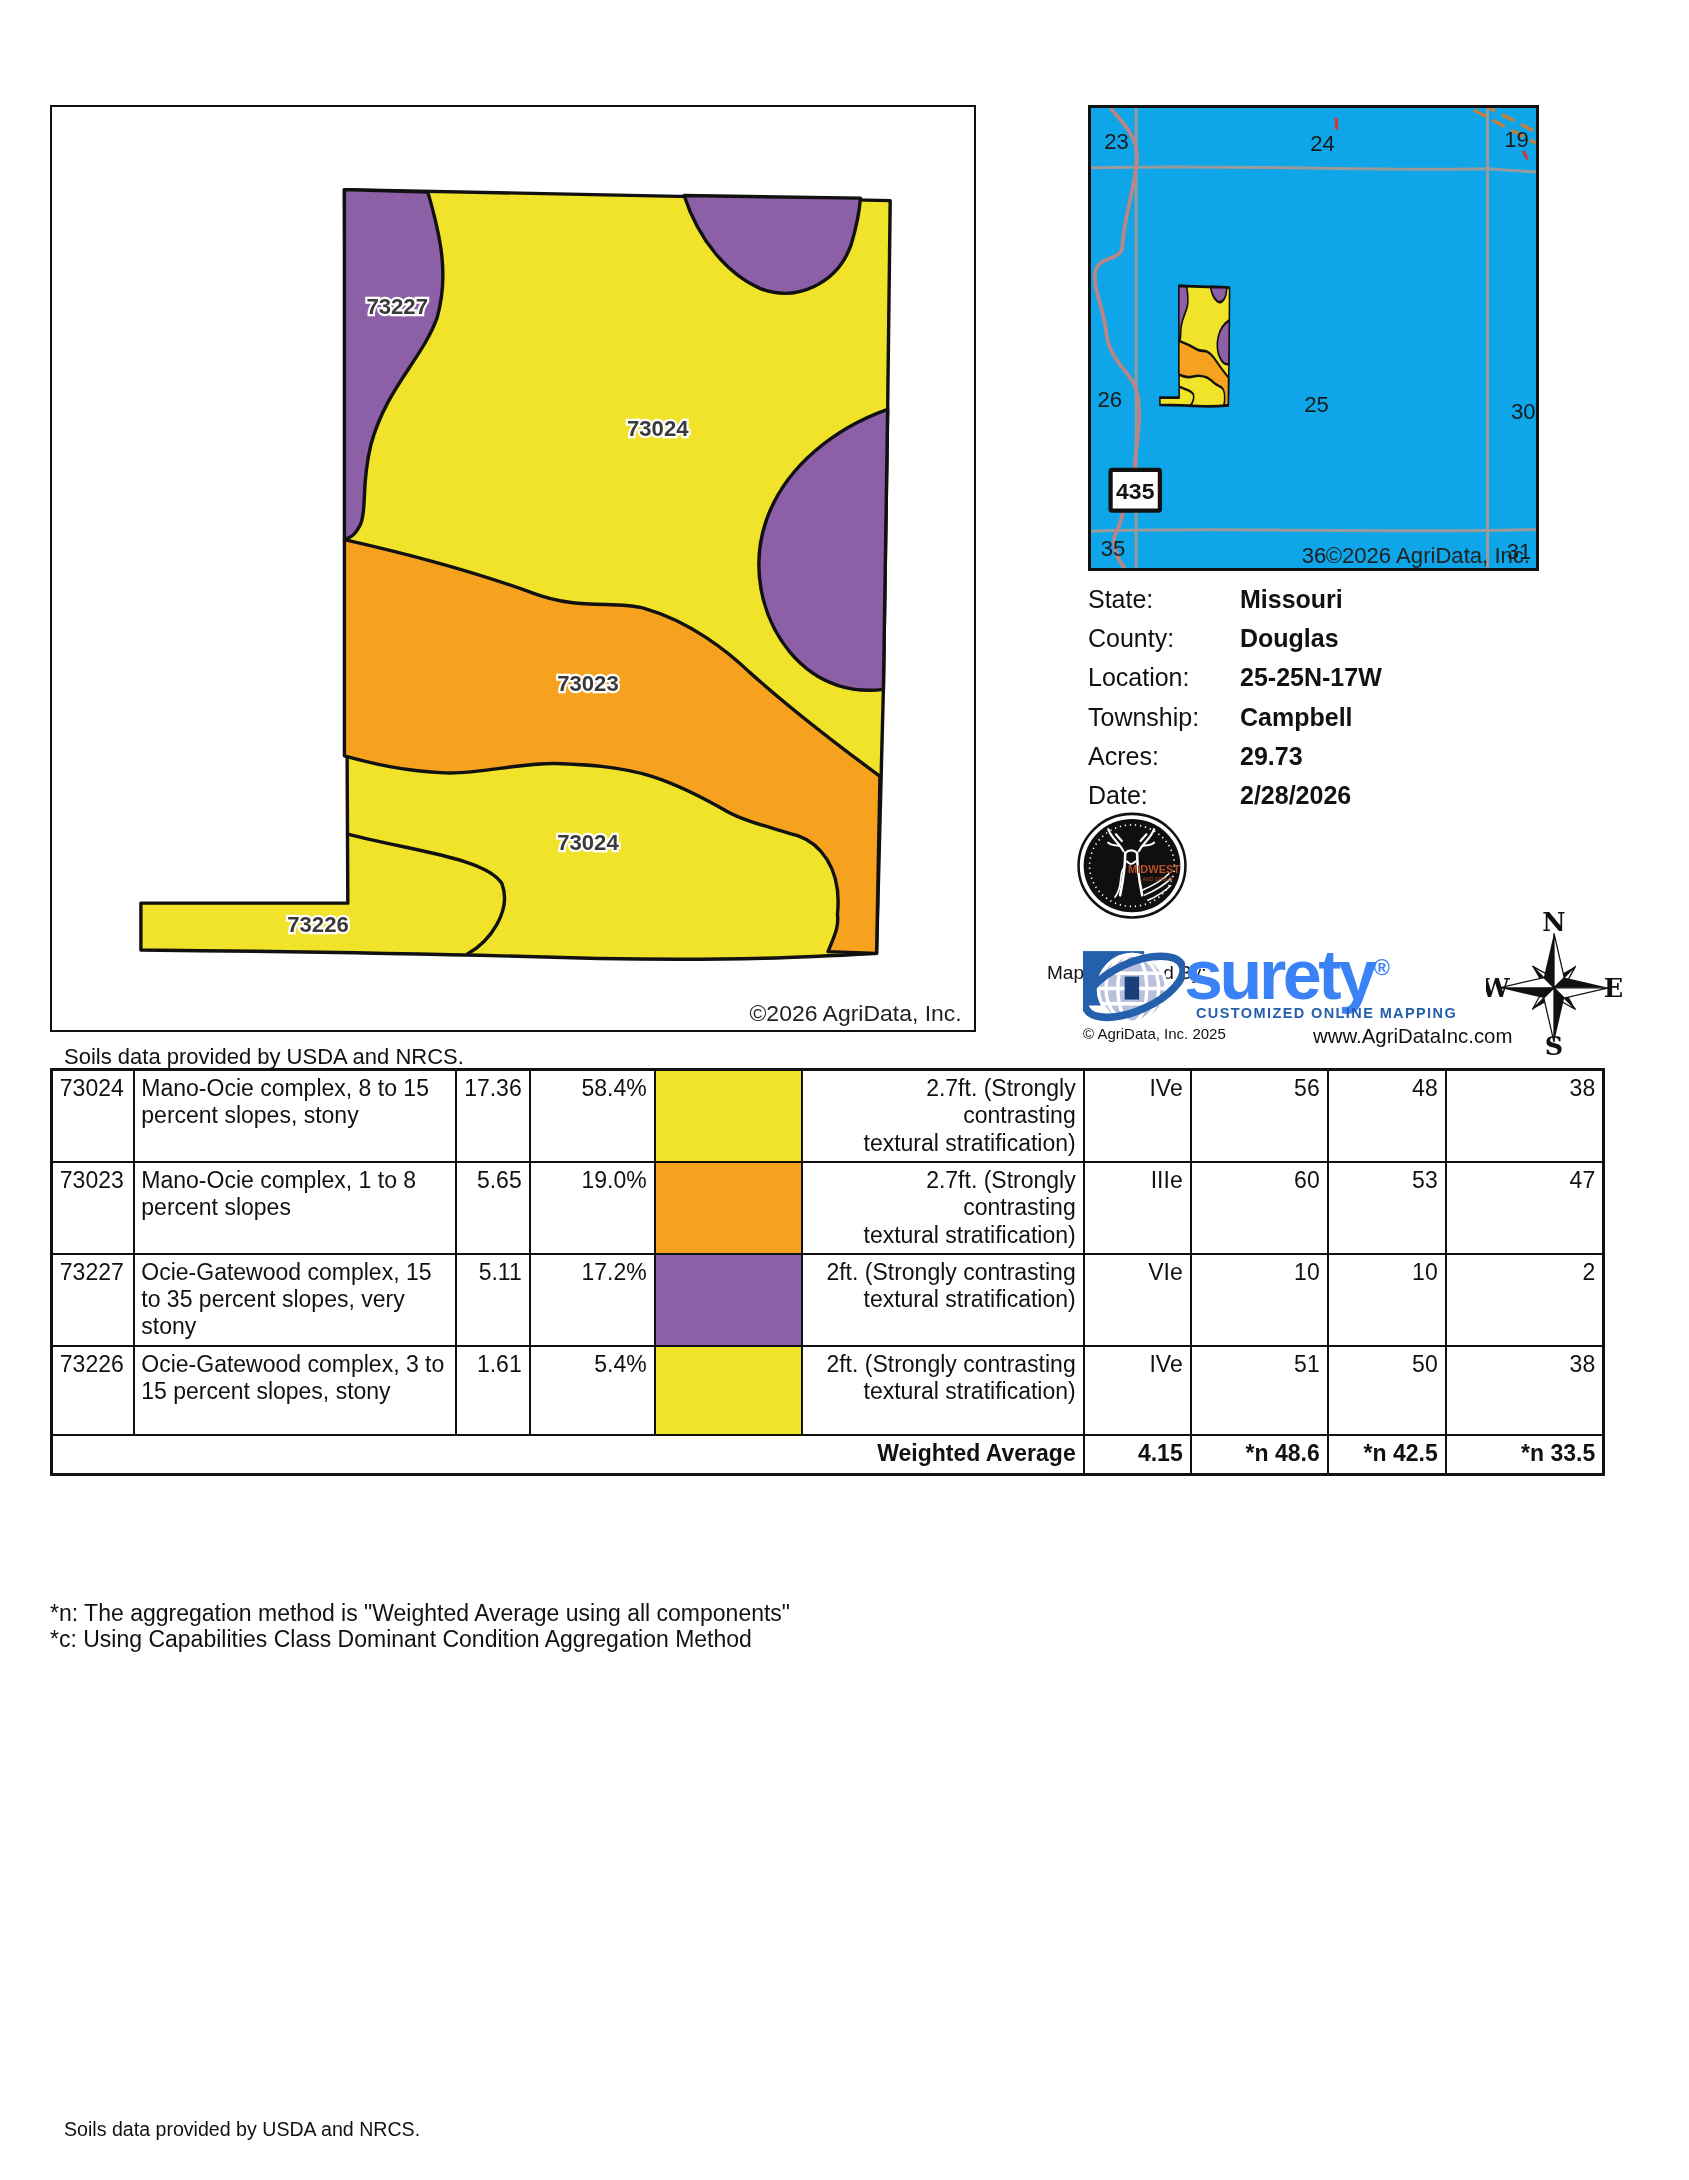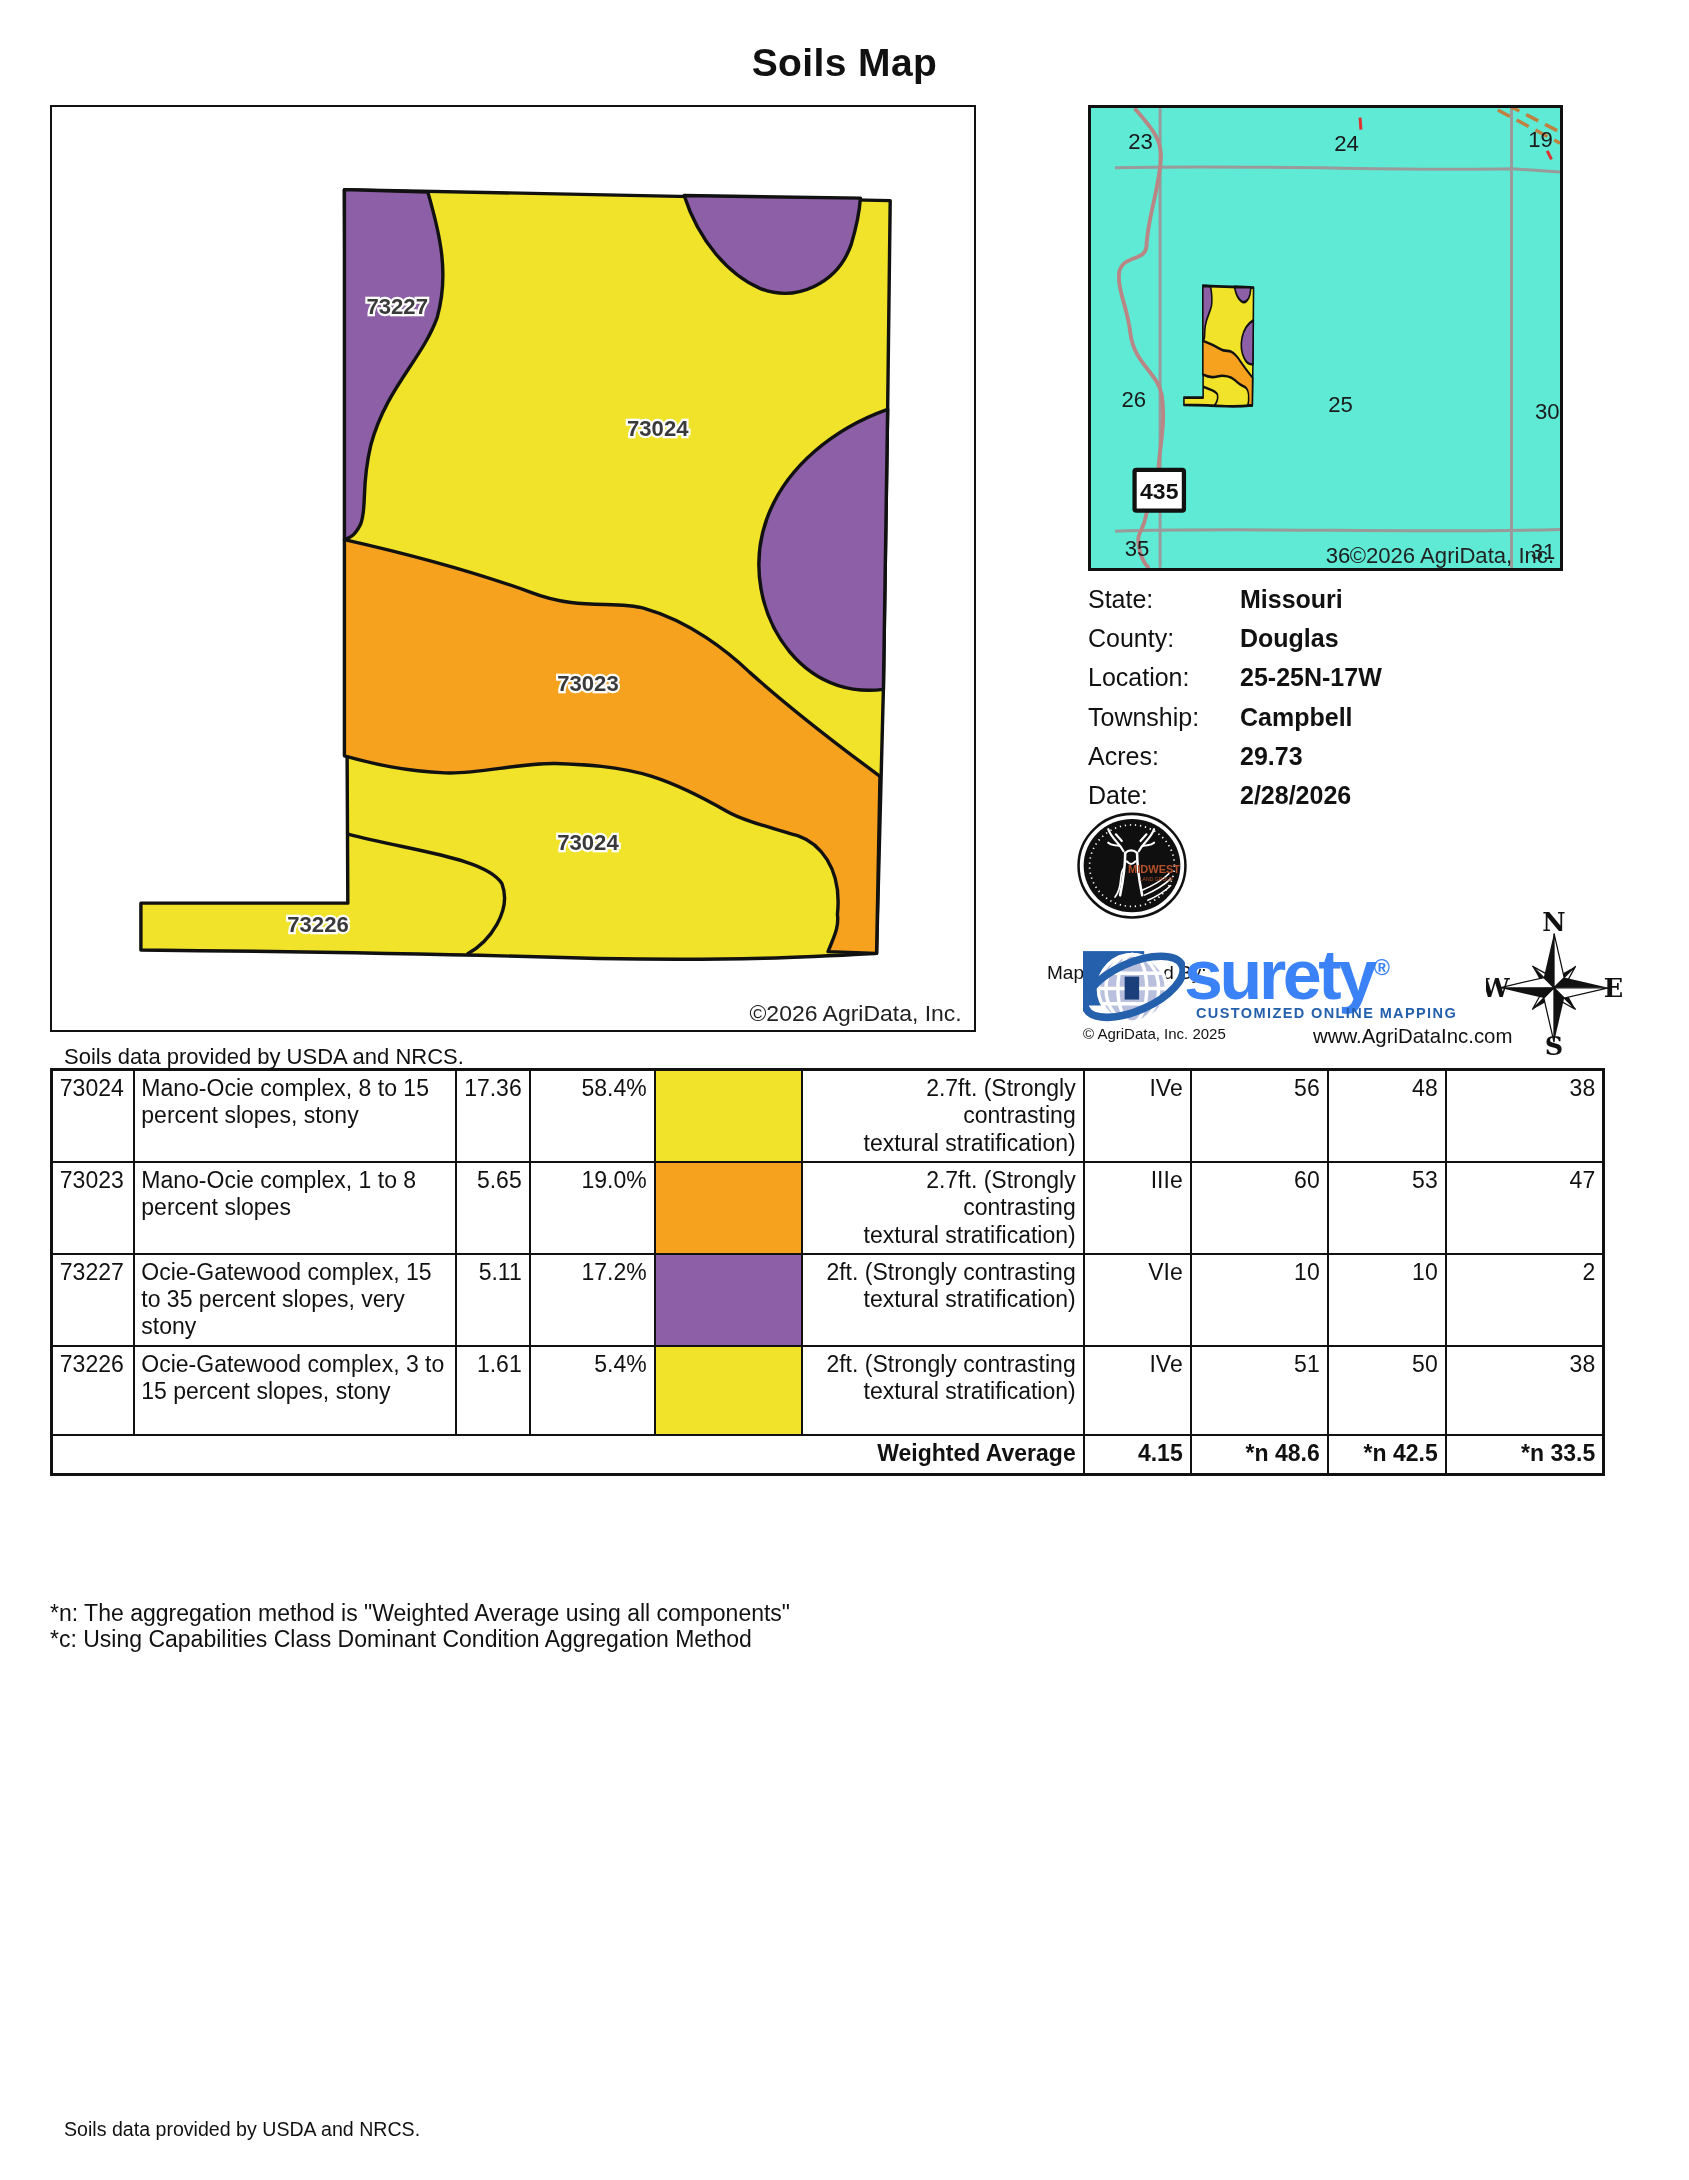--- a/index.html
+++ b/index.html
@@ -2,21 +2,21 @@
 <html style="font-size:13.6px"><head>
 <meta charset="utf-8">
 <style>
   html,body{margin:0;padding:0;background:#fff;}
   .page{position:relative;width:1689px;height:2181px;background:#fff;overflow:hidden;
         font-family:"Liberation Sans",sans-serif;color:#111;}
   .abs{position:absolute;}
   .page-title{left:0;top:41px;width:1689px;text-align:center;font-size:39px;font-weight:bold;letter-spacing:0.4px;}
   .map-box{left:50px;top:105px;width:922px;height:923px;border:2.6px solid #111;background:#fff;}
   .map-caption{left:64px;top:1044px;font-size:22px;}
-  .locator-box{left:1088px;top:105px;width:445px;height:460px;border:3.4px solid #111;background:#5eead4;padding-left:24px;}
+  .locator-box{left:1088px;top:105px;width:445px;height:460px;border:3.4px solid #111;background:#0ea5e9;}
   .info-block{left:1088px;top:585px;width:477px;}
   .info-row{position:absolute;left:0;width:477px;height:39px;font-size:25px;}
   .info-label{position:absolute;left:0;top:0;}
   .info-value{position:absolute;left:152px;top:0;font-weight:bold;text-align:right;}
   .deer-logo{left:1076px;top:812px;}
   .maps-provided{left:1047px;top:930px;font-size:19px;margin-top:32px;}
   .globe{left:1083px;top:951px;}
   .surety-word{left:1184px;top:940px;font-size:70px;font-weight:800;color:#3b82f6;letter-spacing:-3.4px;line-height:1;}
   .surety-word sup{font-size:22px;letter-spacing:0;vertical-align:24px;}
   .surety-tag{left:1196px;top:1005px;font-size:14.5px;font-weight:bold;color:#2460ac;letter-spacing:1.4px;}
@@ -37,21 +37,20 @@
   svg text{font-family:"Liberation Sans",sans-serif;}
   .maplabel{font-size:26px;font-weight:600;fill:#3a3a3a;stroke:#fff;stroke-width:5px;paint-order:stroke;text-anchor:middle;}
   .seclabel{font-size:26px;fill:#1a1a1a;text-anchor:middle;}
   .compass-letter{font-family:"DejaVu Serif",serif;font-weight:bold;font-size:30px;fill:#111;text-anchor:middle;}
 </style>
 </head>
 <body>
 
 <div class="page">
 
-  <div class="abs page-title">Soils Map</div>
 
   <div class="abs map-box">
     <svg width="922" height="923" viewBox="0 0 1082 1084">
       <defs>
         <g id="field-art" stroke="#111" stroke-linejoin="round">
 
           <path fill="#f0e32a" d="M 239,5 L 880,18 L 877,263 L 872,592 L 864,902
                C 790,906 700,911 537,908
                C 470,906 300,901 0,898
                L 0,843 L 243,843 Z"></path>

